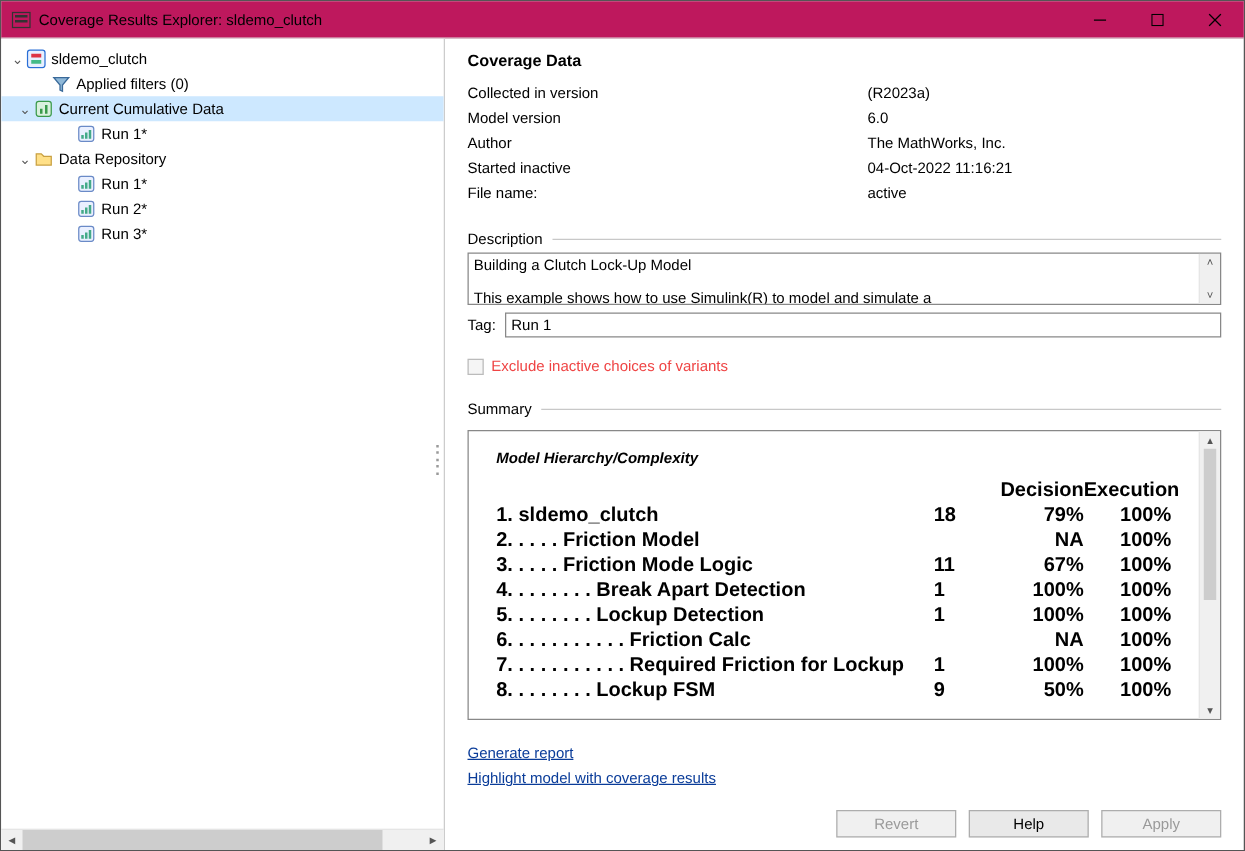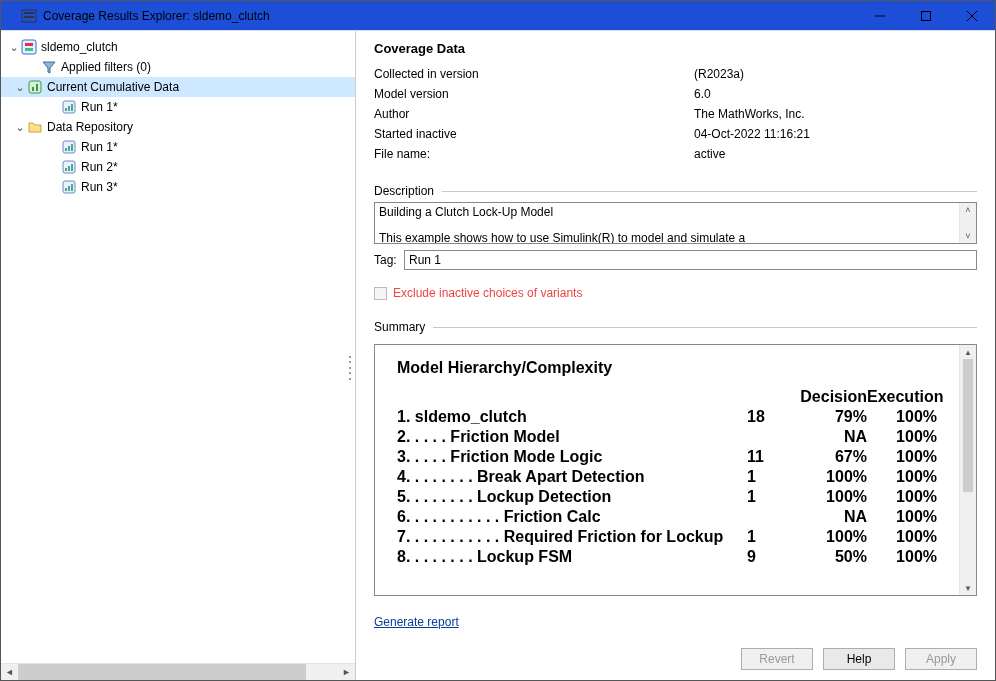--- a/index.html
+++ b/index.html
@@ -16,22 +16,22 @@
     height: 681px;
     border: 1px solid #555;
     display: flex;
     flex-direction: column;
     background: #fff;
   }
   .titlebar {
     height: 30px;
     display: flex;
     align-items: center;
-    padding-left: 20px;
-    background: #1d4ed8;
+    padding-left: 8px;
+    background: #be185d;
     border-bottom: 1px solid #ddd;
   }
   .titlebar .app-icon {
     width: 16px; height: 16px;
     margin-right: 6px;
     display: flex; align-items: center; justify-content: center;
   }
   .titlebar .title { flex: 0 0 auto; }
   .titlebar .spacer { flex: 1; }
   .win-controls { display: flex; height: 100%; }
@@ -177,21 +177,21 @@
   .summary-outer .vsb {
     width: 17px; background: #f0f0f0;
     position: relative;
     border-left: 1px solid #e6e6e6;
     display: flex; flex-direction: column;
     align-items: center;
   }
   .summary-outer .vsb .arrow { font-size: 9px; color: #555; height: 14px; line-height: 14px;}
   .summary-outer .vsb .track { flex: 1; width: 100%; position: relative; }
   .summary-outer .vsb .thumb { position: absolute; top: 0; left: 3px; right: 3px; height: 60%; background: #cdcdcd; }
-  .sum-title { font-weight: bold; margin-bottom: 10px; font-size: 16px; }
+  .sum-title { font-weight: bold; margin-bottom: 10px; font-size: 12px; font-style: italic; }
   .sum-table { width: 100%; font-size: 16px; }
   .sum-head, .sum-row { display: flex; line-height: 20px; }
   .col-name { flex: 1; }
   .col-cx { width: 50px; text-align: left; font-weight: bold; }
   .col-dec { width: 70px; text-align: right; font-weight: bold; }
   .col-exec { width: 70px; text-align: right; font-weight: bold; }
   .sum-head .col-dec, .sum-head .col-exec { font-weight: bold; }
   .sum-row .col-name { font-weight: bold; }
   .links { margin-top: 16px; }
   .links a {
@@ -199,21 +199,21 @@
     text-decoration: underline;
     display: inline-block;
     line-height: 20px;
   }
   .button-row {
     display: flex; justify-content: flex-end;
     gap: 10px;
     margin-top: 16px;
   }
   .btn {
-    width: 72px; height: 22px;
+    width: 96px; height: 22px;
     border: 1px solid #adadad;
     background: #e9e9e9;
     display: flex; align-items: center; justify-content: center;
     font: inherit;
     color: #000;
   }
   .btn.disabled { color: #9a9a9a; background: #f0f0f0; }
   .splitter-handle {
     position: absolute;
     left: -7px;
@@ -505,20 +505,21 @@
           <div class="arrow">▴</div>
           <div class="track">
               <div class="thumb"></div>
             </div>
           <div class="arrow">▾</div>
         </div>
       </div>
 
       <div class="links">
         <a href="#">Generate report</a><br>
+        <a href="#">Highlight model with coverage results</a>
       </div>
 
       <div class="button-row">
         <div class="btn disabled">Revert</div>
         <div class="btn">Help</div>
         <div class="btn disabled">Apply</div>
       </div>
 
     </div>
   </div>

